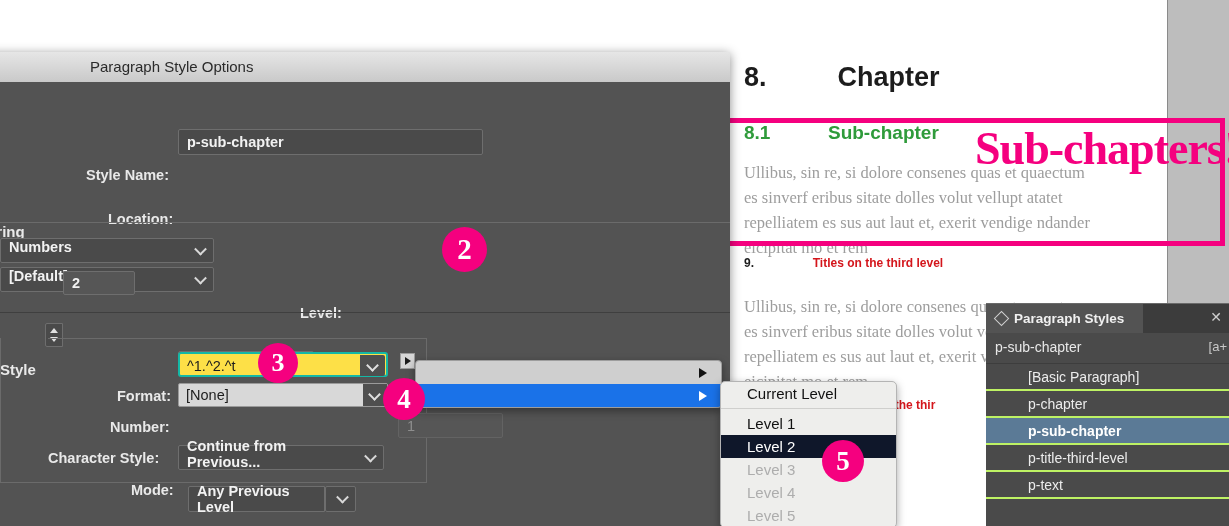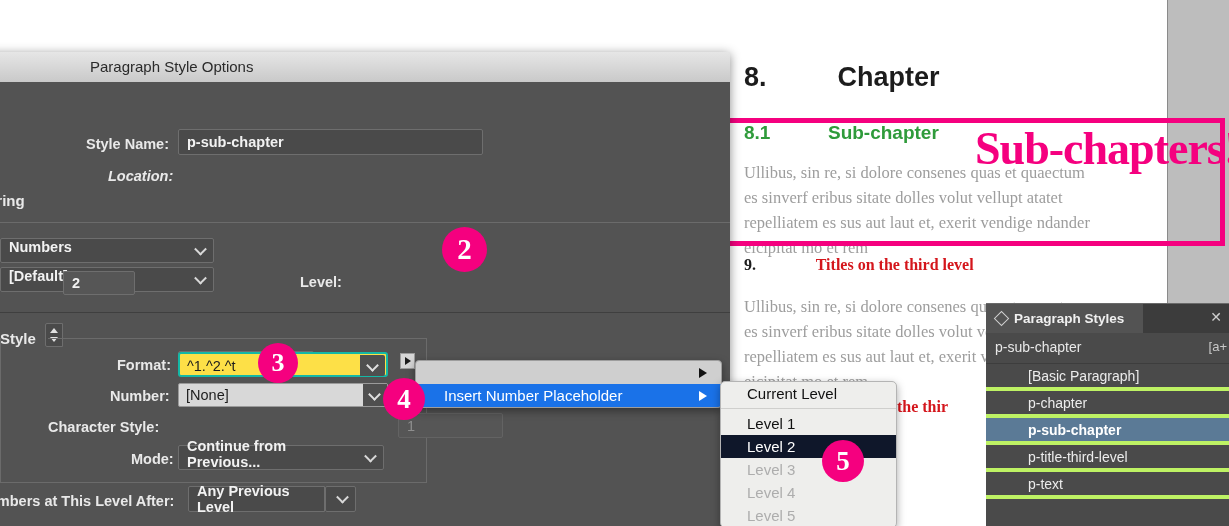--- a/index.html
+++ b/index.html
@@ -15,21 +15,21 @@
   #doc-page{position:absolute;left:0;top:0;width:1168px;height:526px;background:#ffffff;}
   #pasteboard{position:absolute;left:1168px;top:0;width:61px;height:526px;background:#bdbdbd;}
   #page-edge{position:absolute;left:1167px;top:0;width:1px;height:526px;background:#8a8a8a;}
 
   .doc-block{position:absolute;}
   .num{display:inline-block;font-weight:bold;}
   .h-chapter{font-family:"Liberation Sans",sans-serif;font-weight:bold;font-size:27px;color:#1c1c1c;}
   .h-sub{font-family:"Liberation Sans",sans-serif;font-weight:bold;font-size:19px;}
   .h-sub .num{color:#2f9b3b;}
   .h-sub .ttl{color:#2f9b3b;}
-  .h-third{font-family:Liberation Serif, serif;font-weight:bold;font-size:16px;}
+  .h-third{font-family:Liberation Sans, sans-serif;font-weight:bold;font-size:12px;}
   .h-third .num{color:#1c1c1c;}
   .h-third .ttl{color:#d4161c;}
   .body-text{font-family:"Liberation Serif",serif;font-size:16.5px;line-height:25px;color:#9d9d9d;}
 
   #callout-box{
     position:absolute;left:688px;top:118px;width:537px;height:128px;
     border:5px solid #f5007f;box-sizing:border-box;background:transparent;
   }
   #callout-label{
     position:absolute;left:975px;top:122px;
@@ -45,21 +45,21 @@
   #dialog-titlebar{
     height:30px;width:100%;
     background:linear-gradient(#e6e6e6,#c9c9c9);
     border-bottom:1px solid #a6a6a6;
     display:flex;align-items:center;justify-content:center;
     font-size:15px;color:#2a2a2a;
   }
   #dialog-title{position:absolute;left:390px;top:6px;font-size:15px;color:#2b2b2b;}
   #dialog-body{position:absolute;left:0;top:30px;right:0;bottom:0;background:#535353;}
 
-  .lbl{position:absolute;color:#e9e9e9;font-size:14.5px;font-weight:bold;white-space:nowrap;}
+  .lbl{position:absolute;color:#e9e9e9;font-size:14.5px;font-weight:bold;white-space:nowrap;margin-top:31px;}
 
   .field{
     position:absolute;box-sizing:border-box;
     background:#4a4a4a;border:1px solid #6e6e6e;border-radius:2px;
     color:#f2f2f2;font-size:14.5px;font-weight:bold;
     display:flex;align-items:center;padding:0 8px;
   }
   .select{
     position:absolute;box-sizing:border-box;
     background:#4a4a4a;border:1px solid #6e6e6e;border-radius:2px;
@@ -175,21 +175,21 @@
   }
   #ps-current{
     position:absolute;left:0;top:29px;width:243px;height:30px;background:#4a4a4a;
     border-bottom:1px solid #3d3d3d;
   }
   #ps-current-name{position:absolute;left:9px;top:6px;font-size:14px;color:#e8e8e8;}
   #ps-current-badge{position:absolute;right:2px;top:6px;font-size:13px;color:#c9c9c9;white-space:nowrap;}
   #ps-list{position:absolute;left:0;top:60px;width:243px;}
   .ps-row{
     height:27px;display:flex;align-items:center;padding-left:42px;
-    font-size:14px;color:#ececec;border-bottom:4px solid #bef264;box-sizing:border-box;
+    font-size:14px;color:#ececec;border-bottom:2px solid #bef264;box-sizing:border-box;
   }
   .ps-row.selected{background:#5b7a96;font-weight:bold;color:#ffffff;}
 
   
   .badge{
     position:absolute;border-radius:50%;background:#f5007f;color:#ffffff;
     display:flex;align-items:center;justify-content:center;
     font-family:"Liberation Serif",serif;font-weight:bold;
     box-shadow:0 0 0 0 rgba(0,0,0,0);
   }
@@ -246,21 +246,21 @@
     <div id="dialog-titlebar"></div>
     <div id="dialog-title">Paragraph Style Options</div>
 
     <div id="dialog-body">
 
       <span class="lbl" style="left:386px;top:54px;">Style Name:</span>
       <div class="field" style="left:478px;top:47px;width:305px;height:26px;">
         <span>p-sub-chapter</span>
       </div>
 
-      <span class="lbl" style="left:408px;top:86px;font-style:italic;">Location:</span>
+      <span class="lbl" style="left:408px;top:98px;">Location:</span>
 
       <span class="lbl" style="left:288px;top:110px;font-size:15px;">ering</span>
       <div class="sep-line" style="left:300px;top:140px;width:730px;"></div>
 
       <div class="select" style="left:300px;top:156px;width:214px;height:25px;">
         <span>Numbers</span>
       </div>
       <div class="select" style="left:300px;top:185px;width:214px;height:25px;">
         <span>[Default]</span>
       </div>
@@ -320,21 +320,20 @@
 
   <div id="mode-restart-field">
     <span>1</span>
   </div>
 
   <div id="ctx-menu">
     <div class="ctx-item">
       <span class="ctx-arrow"></span>
     </div>
     <div class="ctx-item selected">
-      <span>Insert Number Placeholder</span>
       <span class="ctx-arrow"></span>
     </div>
   </div>
 
   <div id="sub-menu">
     <div class="sub-item">
       <span>Current Level</span>
     </div>
     <div id="sub-divider"></div>
     <div class="sub-item">

